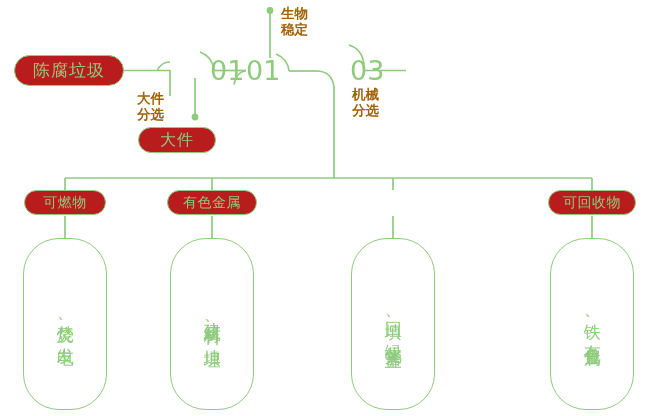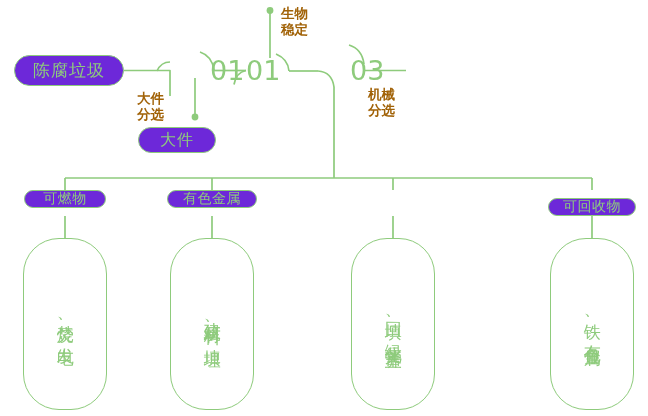--- a/index.html
+++ b/index.html
@@ -34,40 +34,40 @@
     pointer-events: none;
   }
   .node-layer > * { pointer-events: auto; }
 
   
   .pill {
     position: absolute;
     box-sizing: border-box;
     border: 1.6px solid #8ECB7C;
     border-radius: 999px;
-    background: #6d28d9;
+    background: #b91c1c;
     color: #8ECB7C;
     display: flex;
     align-items: center;
     justify-content: center;
     white-space: nowrap;
     letter-spacing: 1px;
   }
   .pill-root {
     left: 14px; top: 55px;
     width: 110px; height: 31px;
     font-size: 17px;
   }
   .pill-bulky {
     left: 138px; top: 127px;
     width: 78px; height: 26px;
     font-size: 16px;
   }
   .pill-cat {
-    height: 18px;
+    height: 25px;
     font-size: 14px;
     letter-spacing: 0.5px;
   }
 
   
   .stage-num {
     position: absolute;
     color: #8ECB7C;
     font-size: 27px;
     font-family: "DejaVu Sans", "Liberation Sans", sans-serif;
@@ -167,28 +167,28 @@
     <div class="pill pill-root">陈腐垃圾</div>
 
     <div class="stage-num" style="left:170px; top:57px;margin-left:40px;">01</div>
     <div class="stage-num" style="left:246px; top:57px;">01</div>
     <div class="stage-num" style="left:319px; top:57px;margin-left:31px;">03</div>
 
     <div class="ann" style="left:137px; top:90px; text-align:left;">大件
 分选</div>
     <div class="ann" style="left:281px; top:5px; text-align:left;">生物
 稳定</div>
-    <div class="ann" style="left:352px; top:86px; text-align:left;margin-left:16px;">机械
+    <div class="ann" style="left:352px; top:86px; text-align:left;">机械
 分选</div>
 
     <div class="pill pill-bulky">大件</div>
 
     <div class="pill pill-cat" style="left:24px; top:190px; width:82px;">可燃物</div>
     <div class="pill pill-cat" style="left:167px; top:190px; width:90px;">有色金属</div>
-    <div class="pill pill-cat" style="left:548px; top:190px; width:88px;margin-top:8px;">可回收物</div>
+    <div class="pill pill-cat" style="left:548px; top:190px; width:88px;">可回收物</div>
 
     <div class="tallbox" style="left:23px;">
       <span class="vtext">焚烧、发电</span>
     </div>
     <div class="tallbox" style="left:170px;">
       <span class="vtext">建筑材料、填埋</span>
     </div>
     <div class="tallbox" style="left:351px;">
       <span class="vtext">回填、绿化营养土</span>
     </div>

